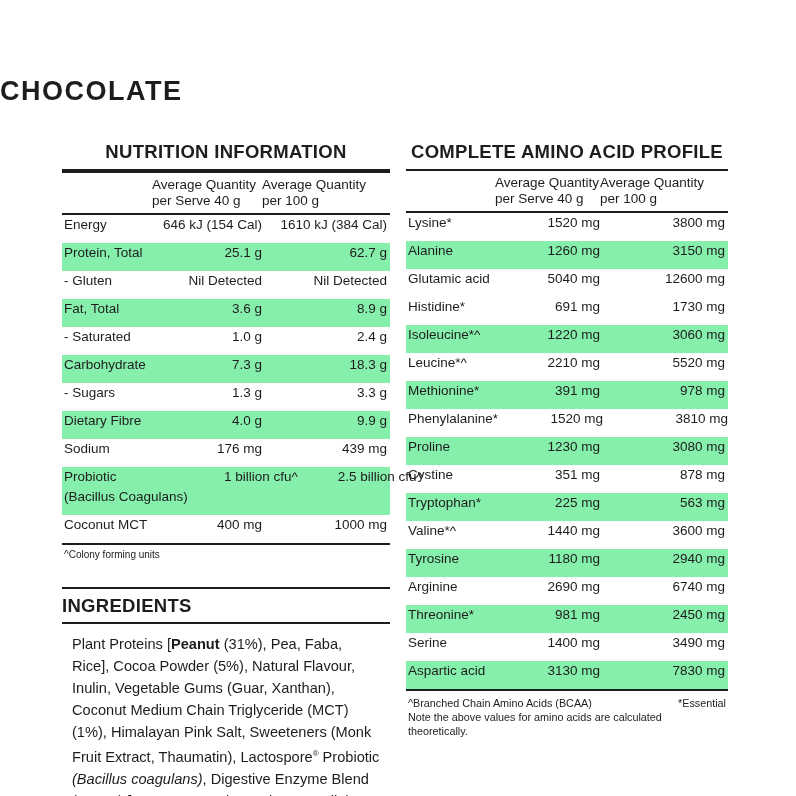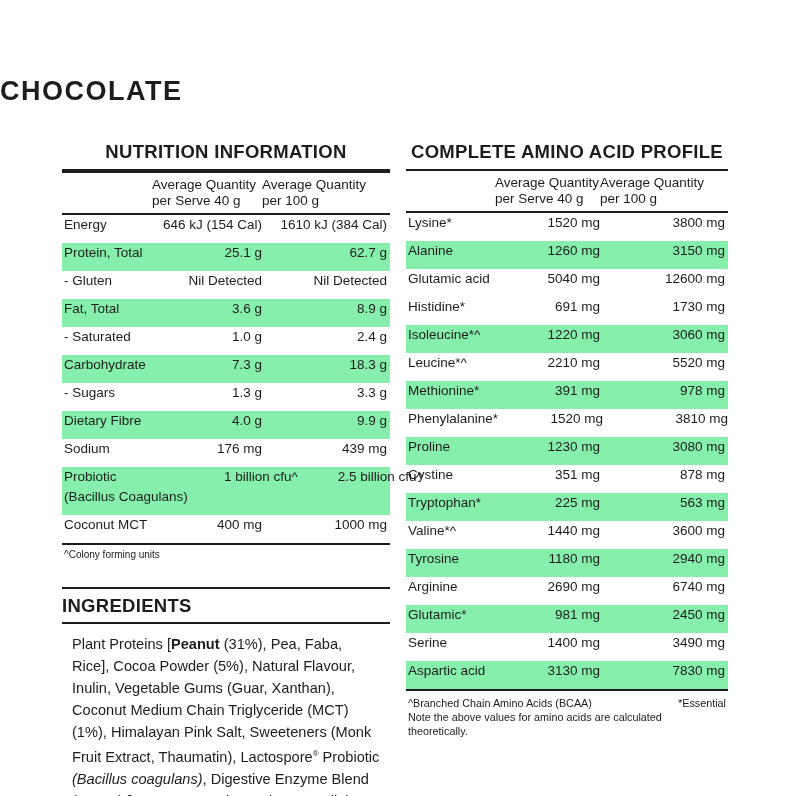--- a/index.html
+++ b/index.html
@@ -244,21 +244,21 @@
           <div class="tl">Tyrosine</div>
           <div class="tv">1180 mg</div>
           <div class="tv">2940 mg</div>
         </div>
         <div class="trow a-grid">
           <div class="tl">Arginine</div>
           <div class="tv">2690 mg</div>
           <div class="tv">6740 mg</div>
         </div>
         <div class="trow a-grid shaded">
-          <div class="tl">Glutamic*</div>
+          <div class="tl">Threonine*</div>
           <div class="tv">981 mg</div>
           <div class="tv">2450 mg</div>
         </div>
         <div class="trow a-grid">
           <div class="tl">Serine</div>
           <div class="tv">1400 mg</div>
           <div class="tv">3490 mg</div>
         </div>
         <div class="trow a-grid shaded">
           <div class="tl">Aspartic acid</div>

